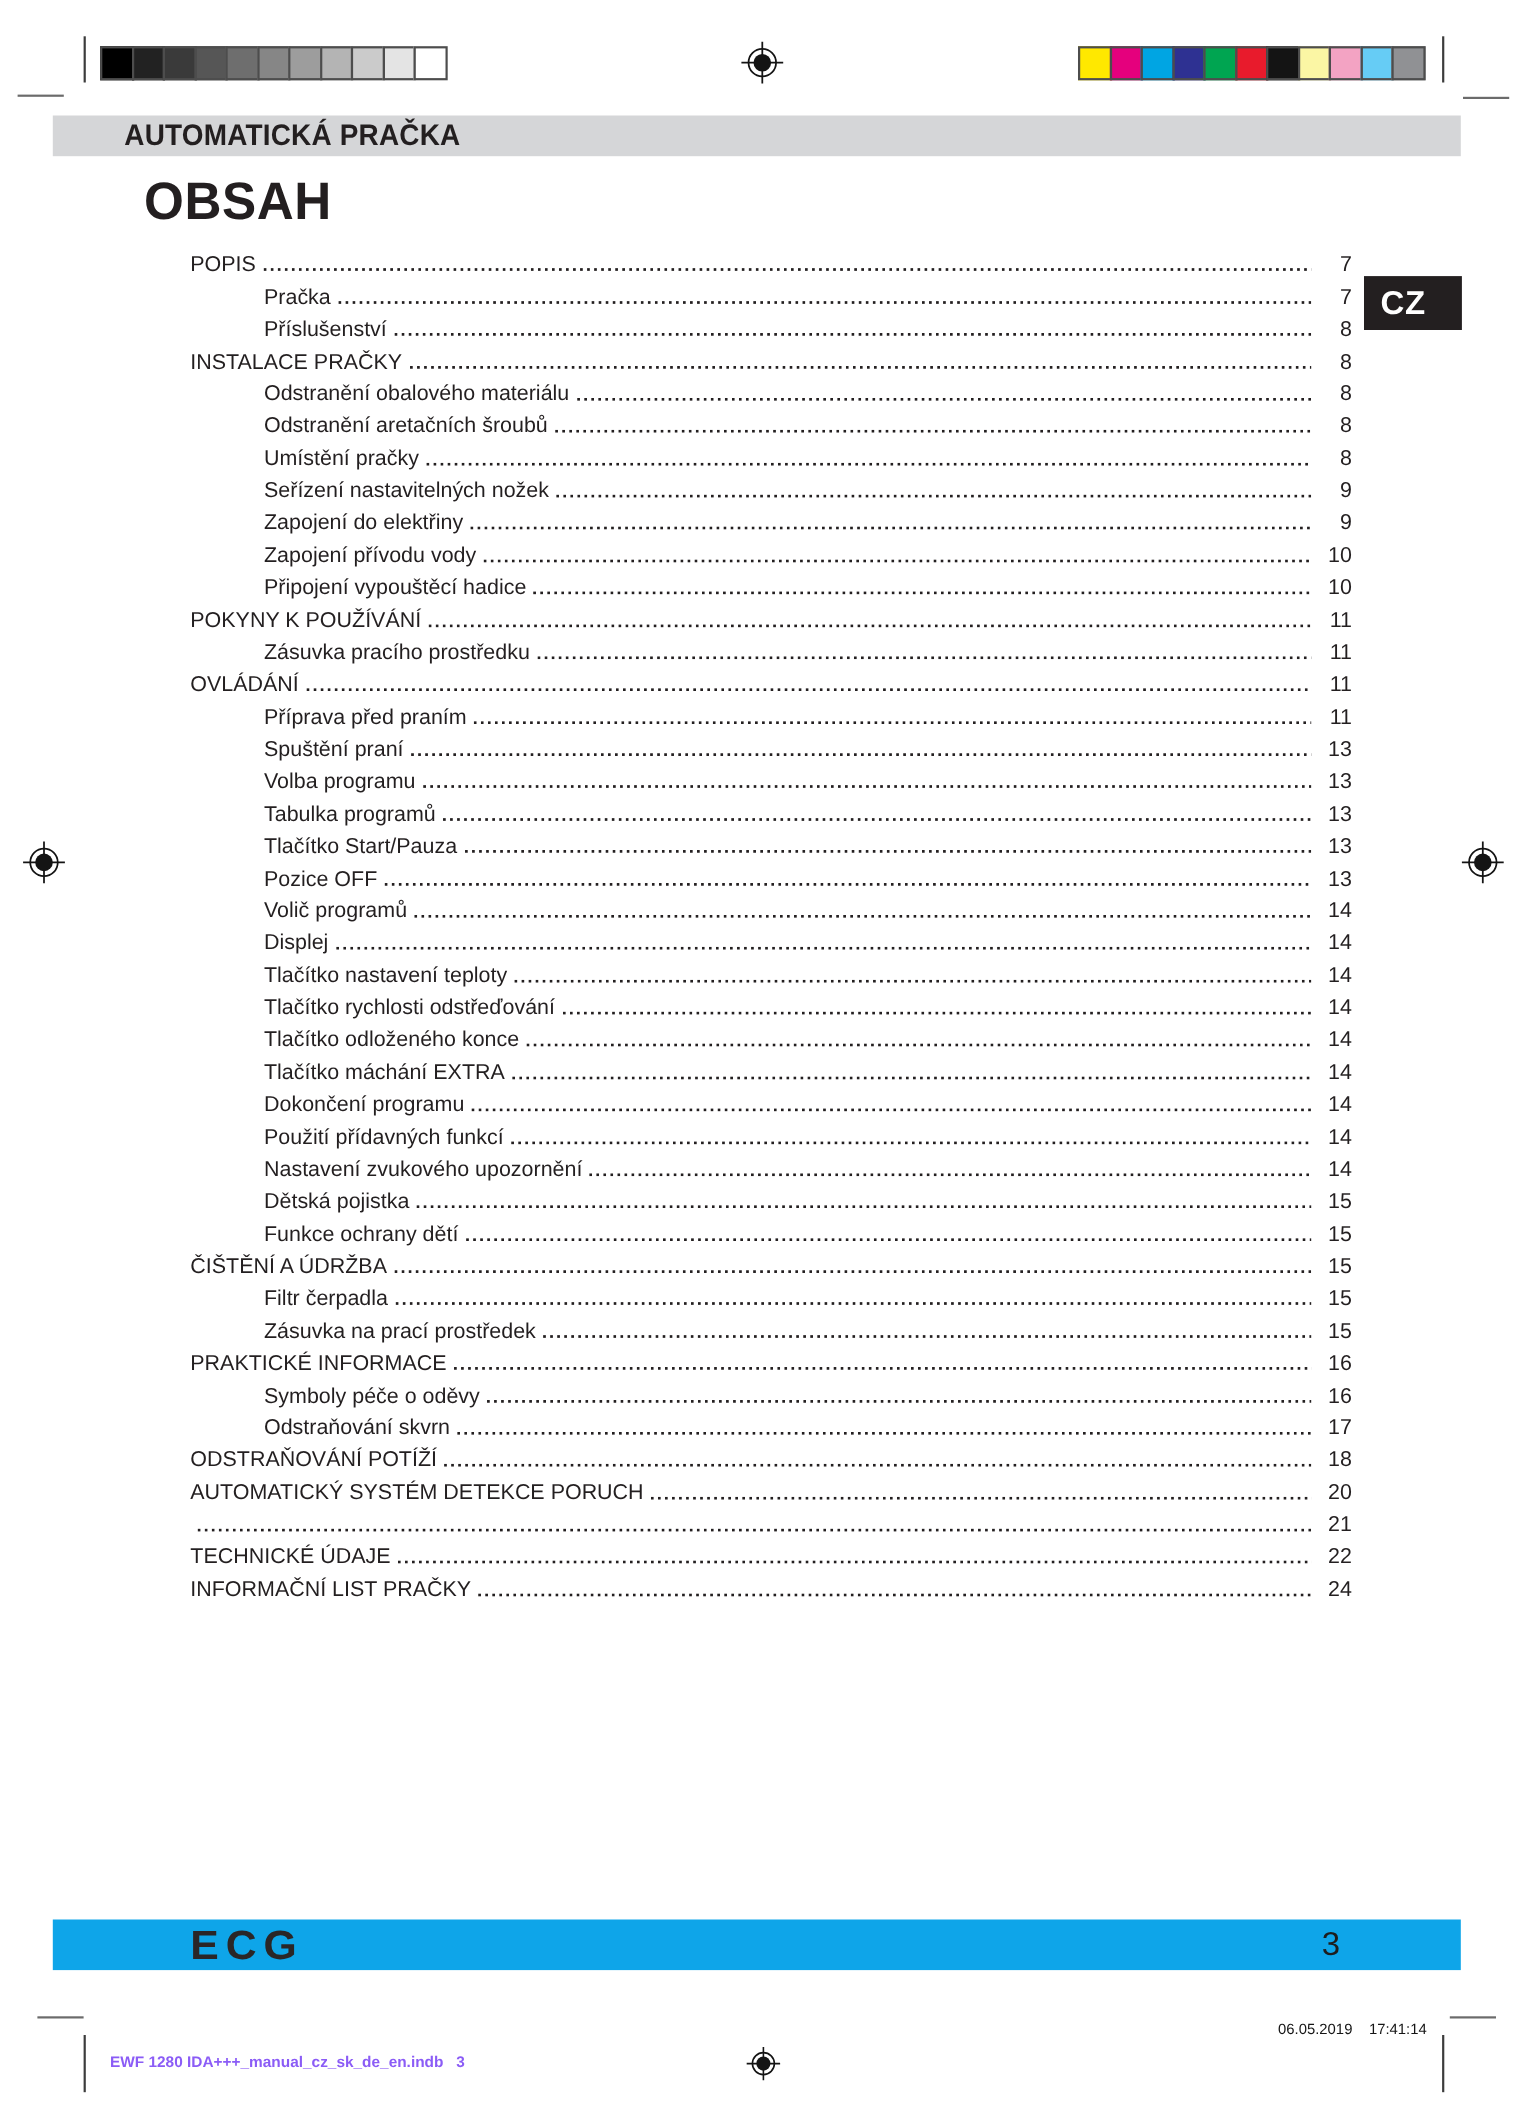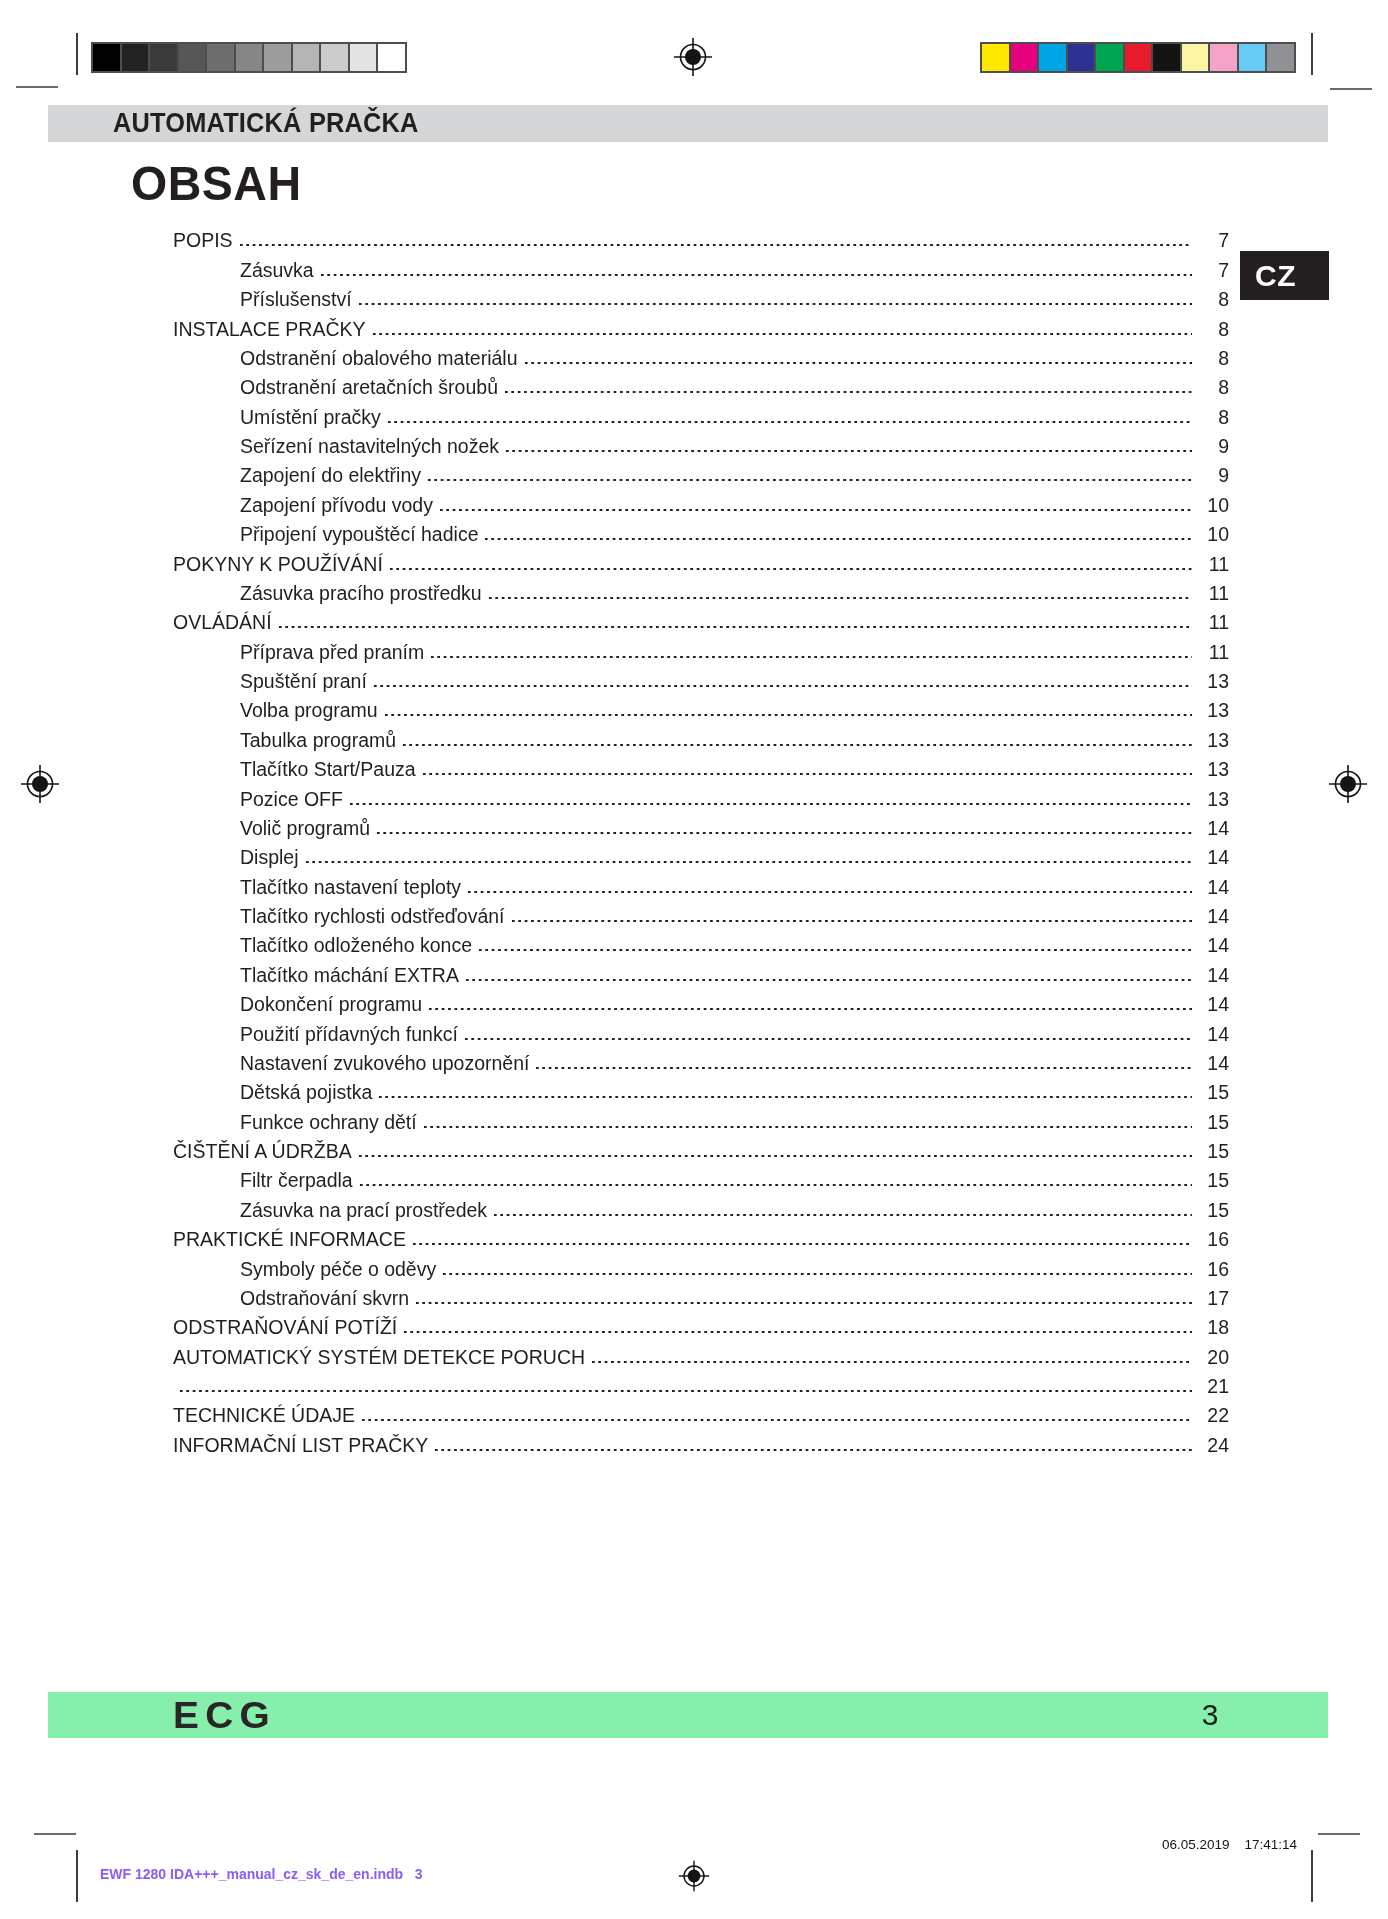--- a/index.html
+++ b/index.html
@@ -47,21 +47,21 @@
   .toc{position:absolute;left:133px;top:223px;width:1096px;}
   .toc-row{display:flex;align-items:flex-end;height:29.38px;margin-left:40px;}
   .toc-row.lvl1 .toc-label{padding-left:67px;}
   .toc-label{font-size:19.5px;line-height:24px;white-space:nowrap;}
   .toc-leader{flex:1;height:4px;margin:0 3px 5px 6px;
               background-image:radial-gradient(circle at 2px 2px,#231f20 1.35px,rgba(0,0,0,0) 1.5px);
               background-size:6.4px 4px;background-repeat:repeat-x;background-position:left bottom;}
   .toc-page{font-size:19.5px;line-height:24px;min-width:34px;text-align:right;}
 
   
-  .footer-bar{position:absolute;left:48px;top:1692px;width:1280px;height:46px;background:#86efac;}
+  .footer-bar{position:absolute;left:48px;top:1745px;width:1280px;height:46px;background:#0ea5e9;}
   .brand{position:absolute;left:125px;top:3px;font-size:37px;font-weight:bold;letter-spacing:6px;
          color:#2a2627;transform:scaleX(1.05);transform-origin:left top;}
   .footer-page-num{position:absolute;left:1140px;top:6px;width:44px;text-align:center;
                    font-size:30px;color:#1d1d1d;}
 
   
   .print-file{position:absolute;left:100px;top:1866px;font-size:14px;color:#8b5cf6;white-space:pre;font-weight:bold;}
   .print-date{position:absolute;right:91px;top:1813px;font-size:13.5px;color:#151515;white-space:pre;margin-top:24px;}
 </style>
 </head>
@@ -140,21 +140,21 @@
     <span>CZ</span>
   </div>
 
   <div class="toc">
       <div class="toc-row">
         <span class="toc-label">POPIS</span>
         <span class="toc-leader"></span>
         <span class="toc-page">7</span>
       </div>
       <div class="toc-row lvl1">
-        <span class="toc-label">Zásuvka</span>
+        <span class="toc-label">Pračka</span>
         <span class="toc-leader"></span>
         <span class="toc-page">7</span>
       </div>
       <div class="toc-row lvl1">
         <span class="toc-label">Příslušenství</span>
         <span class="toc-leader"></span>
         <span class="toc-page">8</span>
       </div>
       <div class="toc-row">
         <span class="toc-label">INSTALACE PRAČKY</span>

